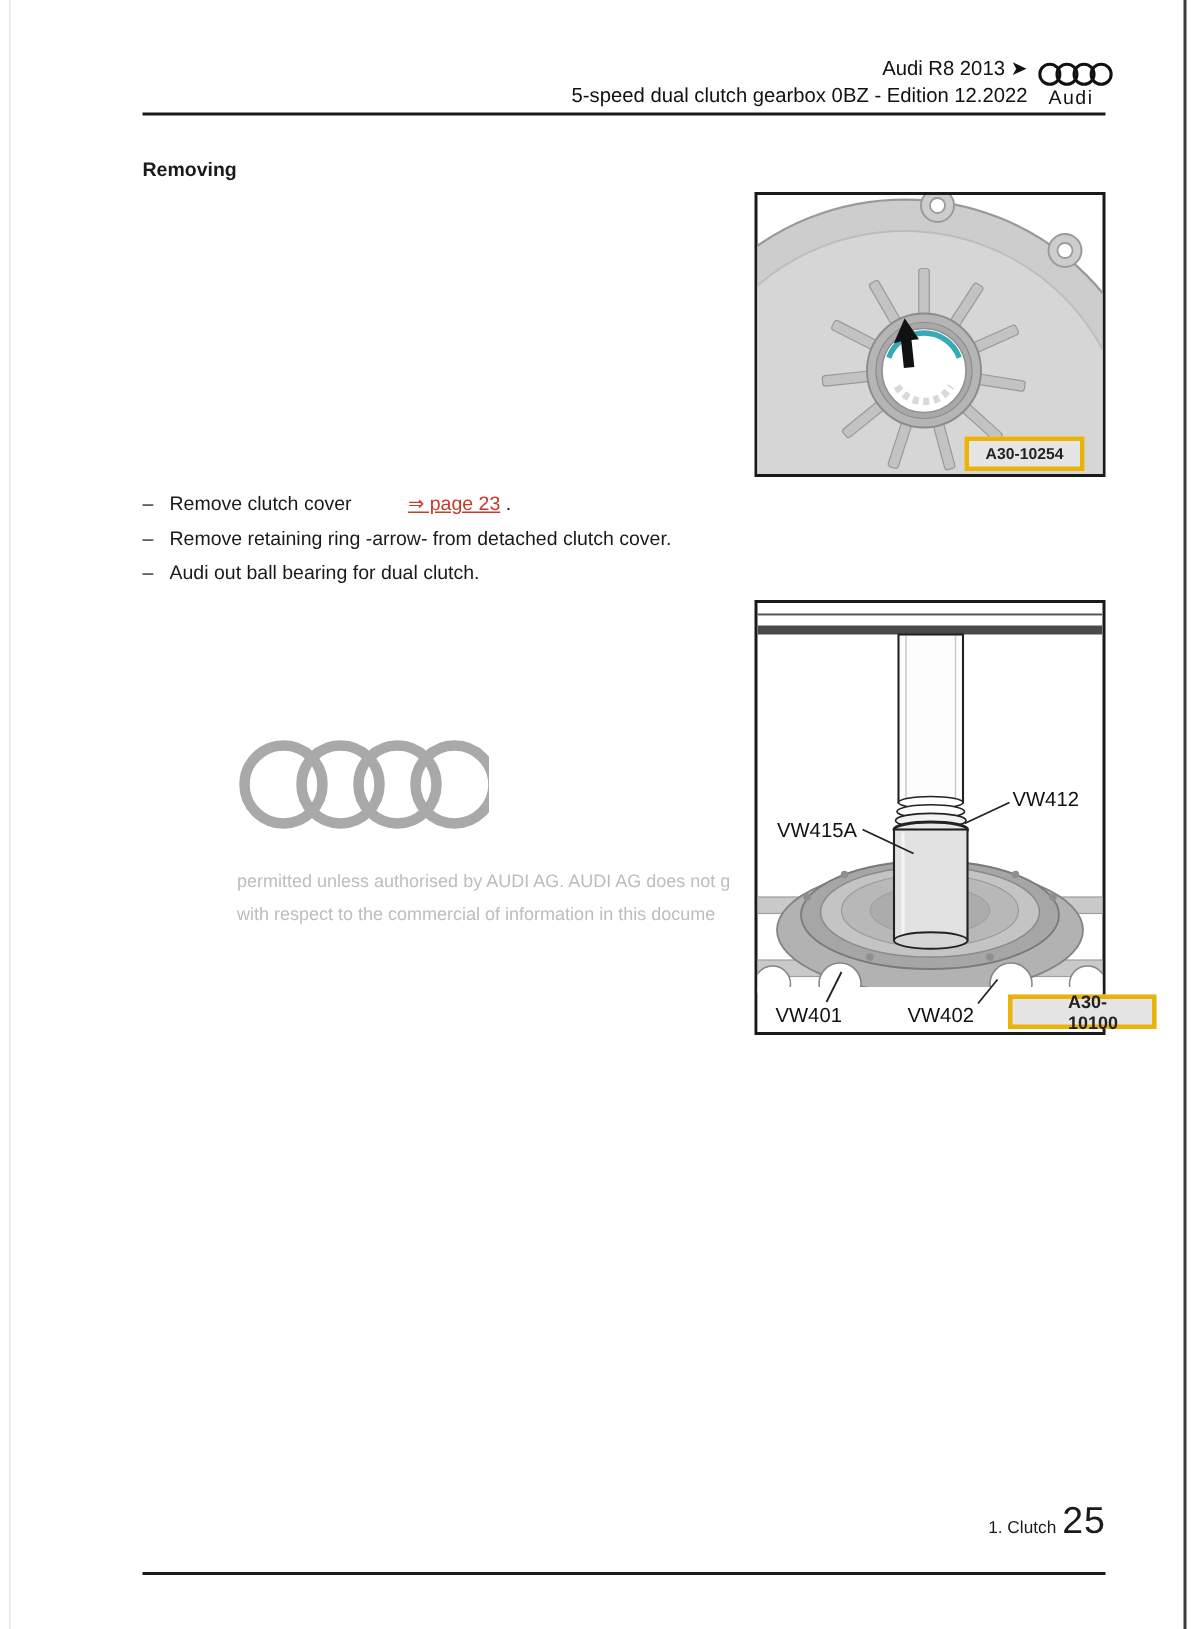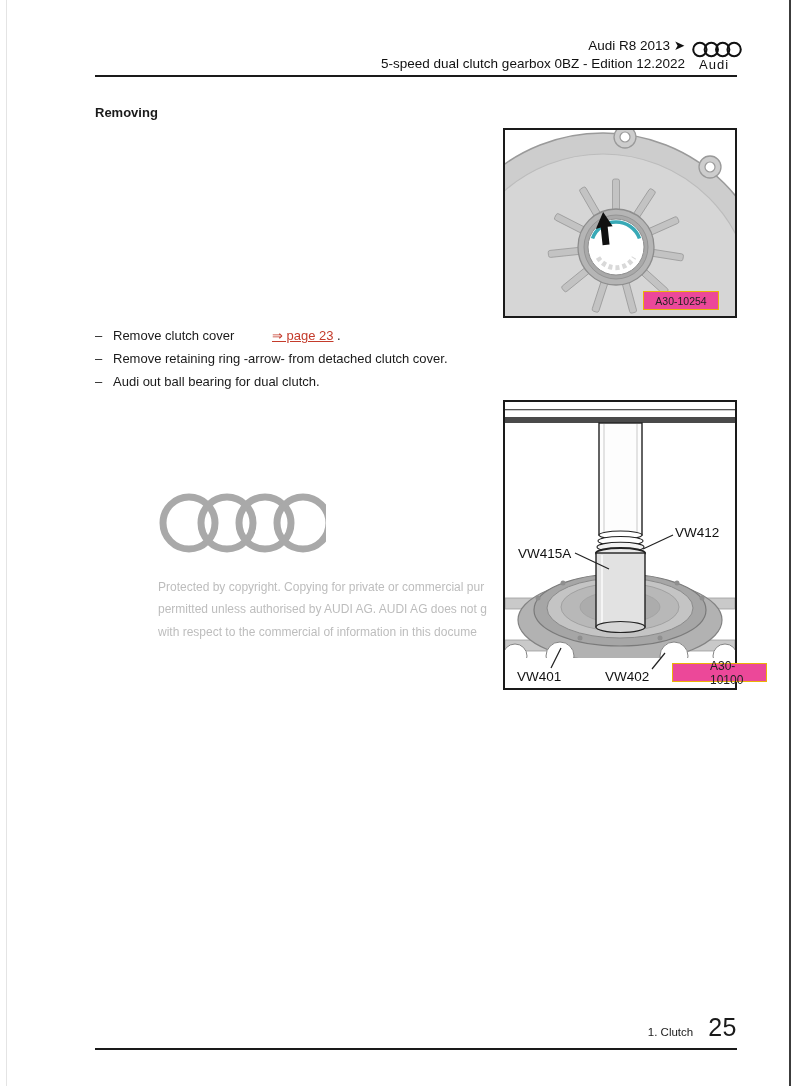--- a/index.html
+++ b/index.html
@@ -28,30 +28,30 @@
   
   .wm-rings{position:absolute;left:158px;top:492px;}
   .wm-text{position:absolute;left:158px;top:576px;width:347px;overflow:hidden;
            font-size:12px;line-height:22.3px;color:#bdbdbd;}
   .wm-line{white-space:nowrap;overflow:hidden;width:347px;}
 
   
   .figure{position:absolute;background:#ffffff;border:2px solid #1a1a1a;}
   .figure1{left:503px;top:128px;width:230px;height:186px;}
   .figure2{left:503px;top:400px;width:230px;height:286px;}
-  .fig-tag{position:absolute;background:#ec4899;border:1px solid #eab308;display:flex;
-           align-items:center;justify-content:center;color:#222;}
+  .fig-tag{position:absolute;background:#e5e5e5;border:3px solid #eab308;display:flex;
+           align-items:center;justify-content:center;color:#222;font-weight:bold;}
   .fig1-tag{left:138px;top:161px;width:74px;height:17px;font-size:10.5px;}
   .fig2-tag{left:167px;top:261px;width:56px;height:17px;font-size:12px;padding-left:37px;}
   .figsvg{display:block;}
   .figlabel{font-family:"Liberation Sans",sans-serif;font-size:13.5px;fill:#111;}
 
   
   .footer-rule{position:absolute;left:95px;top:1048px;width:642px;height:2px;background:#1a1a1a;}
-  .footer{position:absolute;top:1000px;right:57px;display:flex;align-items:baseline;gap:15px;margin-top:13px;}
+  .footer{position:absolute;top:1000px;right:57px;display:flex;align-items:baseline;gap:4px;}
   .footer-section{font-size:11.5px;}
   .footer-page{font-size:25px;letter-spacing:0.5px;}
 </style>
 </head>
 <body>
 
 <div class="page">
   <div class="edge-left"></div>
   <div class="edge-right"></div>
 
@@ -85,21 +85,20 @@
     </div>
   </div>
 
   <svg class="wm-rings" width="168" height="62" viewBox="0 0 168 62">
     <circle cx="31" cy="31" r="26" fill="none" stroke="#a9a9a9" stroke-width="7"></circle>
     <circle cx="69" cy="31" r="26" fill="none" stroke="#a9a9a9" stroke-width="7"></circle>
     <circle cx="107" cy="31" r="26" fill="none" stroke="#a9a9a9" stroke-width="7"></circle>
     <circle cx="145" cy="31" r="26" fill="none" stroke="#a9a9a9" stroke-width="7"></circle>
   </svg>
   <div class="wm-text">
-    <div class="wm-line">Protected by copyright. Copying for private or commercial pur</div>
     <div class="wm-line">permitted unless authorised by AUDI AG. AUDI AG does not g</div>
     <div class="wm-line">with respect to the commercial of information in this docume</div>
   </div>
 
   <div class="figure figure1">
     <svg class="figsvg" width="230" height="186" viewBox="0 0 230 186">
       <circle cx="98" cy="174" r="171" fill="#cdcdcd" stroke="#9a9a9a" stroke-width="1.5"></circle>
       <circle cx="98" cy="174" r="150" fill="#d6d6d6" stroke="#bcbcbc" stroke-width="1.2"></circle>
       <g>
         <circle cx="120" cy="7" r="11" fill="#cdcdcd" stroke="#9a9a9a" stroke-width="1.3"></circle>

